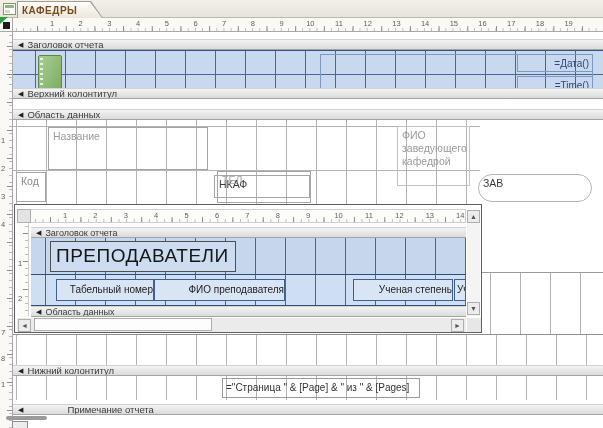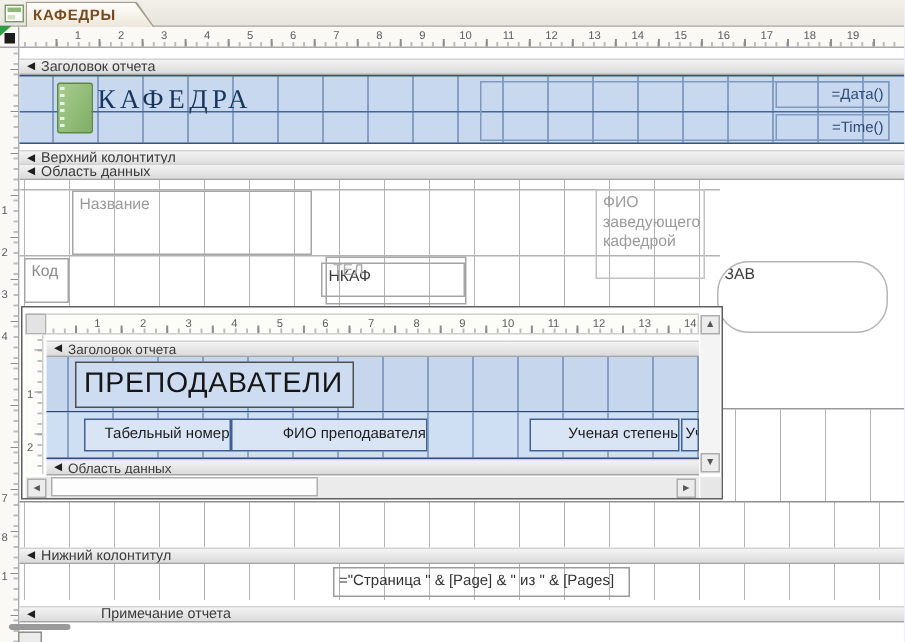--- a/index.html
+++ b/index.html
@@ -197,43 +197,42 @@
 
     <div class="sec-bar" style="top:7px;">
       <span class="sec-arrow">◀</span>
       <span>Заголовок отчета</span>
     </div>
 
     <div class="rpt-header">
       <div class="mid"></div>
       <div class="hdr-outline"></div>
       <div class="nb-icon"></div>
-      <div class="rpt-title">КАФЕДРА</div>
       <div class="expr-box" style="left:504px; top:3px;">=Дата()</div>
       <div class="expr-box" style="left:504px; top:25px;">=Time()</div>
     </div>
 
-    <div class="sec-bar" style="top:56px;margin-top:12px;">
+    <div class="sec-bar" style="top:56px;">
       <span class="sec-arrow">◀</span>
       <span>Верхний колонтитул</span>
     </div>
 
     <div class="sec-bar" style="top:77px;">
       <span class="sec-arrow">◀</span>
       <span>Область данных</span>
     </div>
 
     <div class="detail-grid">
       <div class="hline" style="left:0; top:6px;  width:467px;"></div>
       <div class="hline" style="left:0; top:50px; width:467px;"></div>
     </div>
     <div class="ctrl lab" style="left:35px;  top:95px;  width:160px; height:43px;">Название</div>
     <div class="ctrl txt" style="left:201px; top:95px;  width:96px;  height:23px;">НКАФ</div>
     <div class="ctrl lab" style="left:384px; top:94px;  width:73px;  height:60px; line-height:13px; border-color:#c2c2c2;">ФИО заведующего кафедрой</div>
-    <div class="ctrl txt" style="left:465px; top:94px;  width:114px; height:48px; border-color:#b5b5b5;border-radius:21px;">ЗАВ</div>
+    <div class="ctrl txt" style="left:465px; top:94px;  width:114px; height:28px; border-color:#b5b5b5;border-radius:21px;">ЗАВ</div>
     <div class="ctrl lab" style="left:3px;   top:140px; width:30px;  height:30px; color:#8a8a8a;">Код</div>
     <div class="ctrl lab" style="left:204px; top:139px; width:94px;  height:32px; color:#a7a7a7;">ТЕЛ</div>
     <div class="ctrl txt" style="left:304px; top:144px; width:156px; height:27px;">ТЕЛ</div>
 
     <div class="subwin">
       <div class="sub-corner"></div>
       <div class="sub-hruler">
           <span class="tick-num" style="left: 34px;">1</span>
           <span class="tick-num" style="left: 64.4px;">2</span>
           <span class="tick-num" style="left: 94.8px;">3</span>

